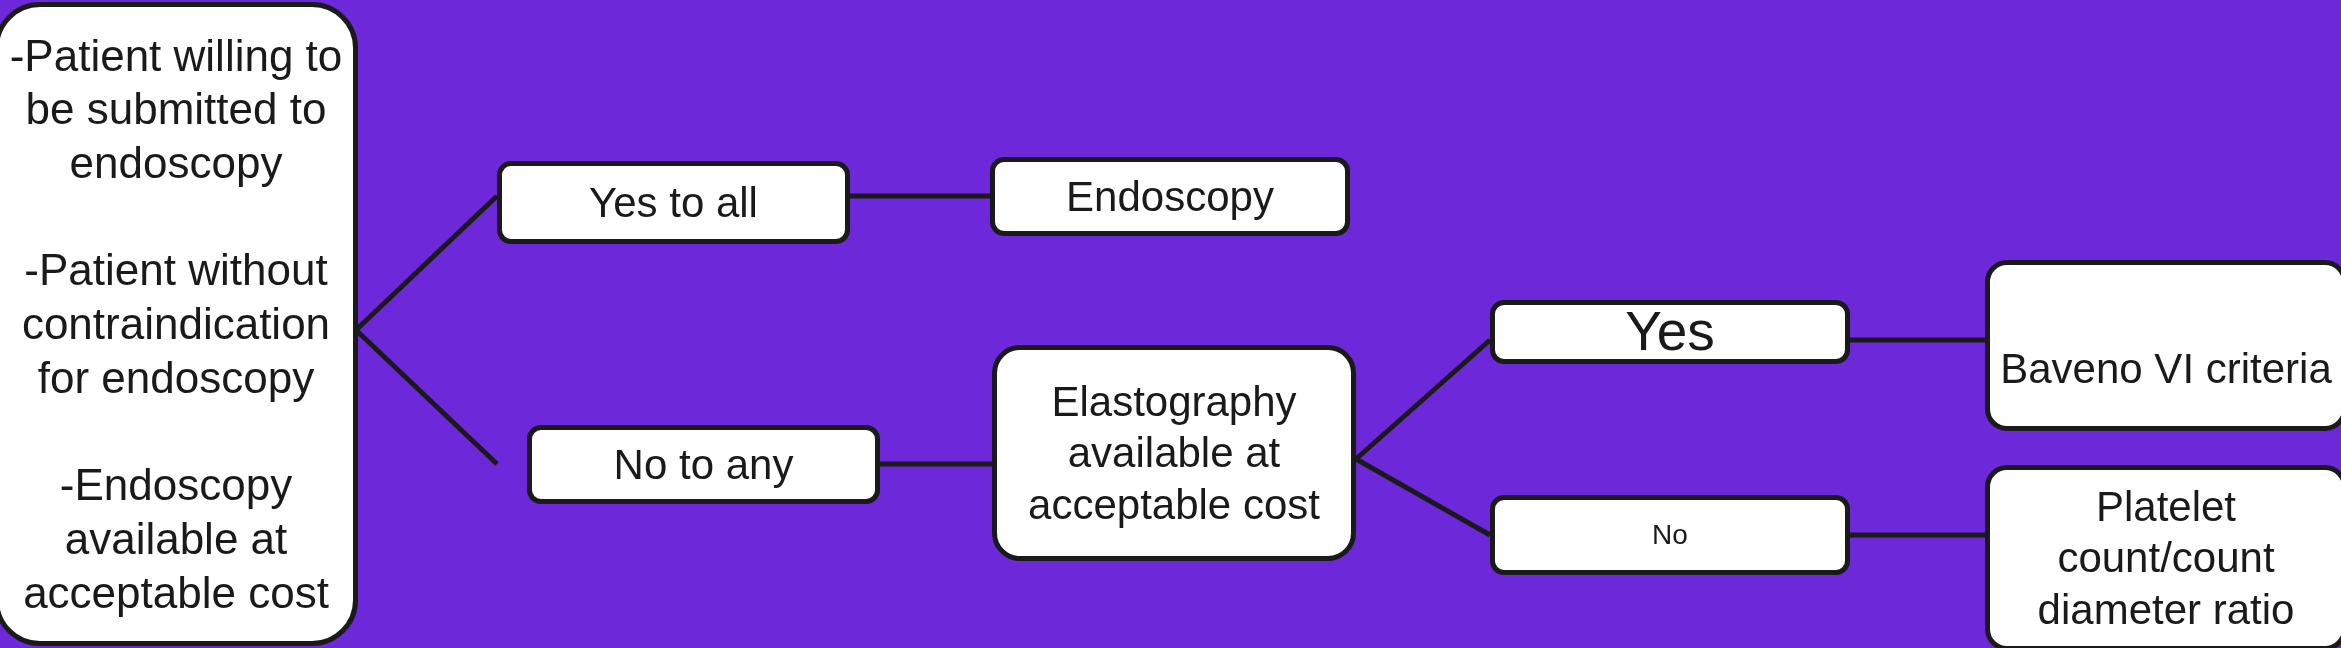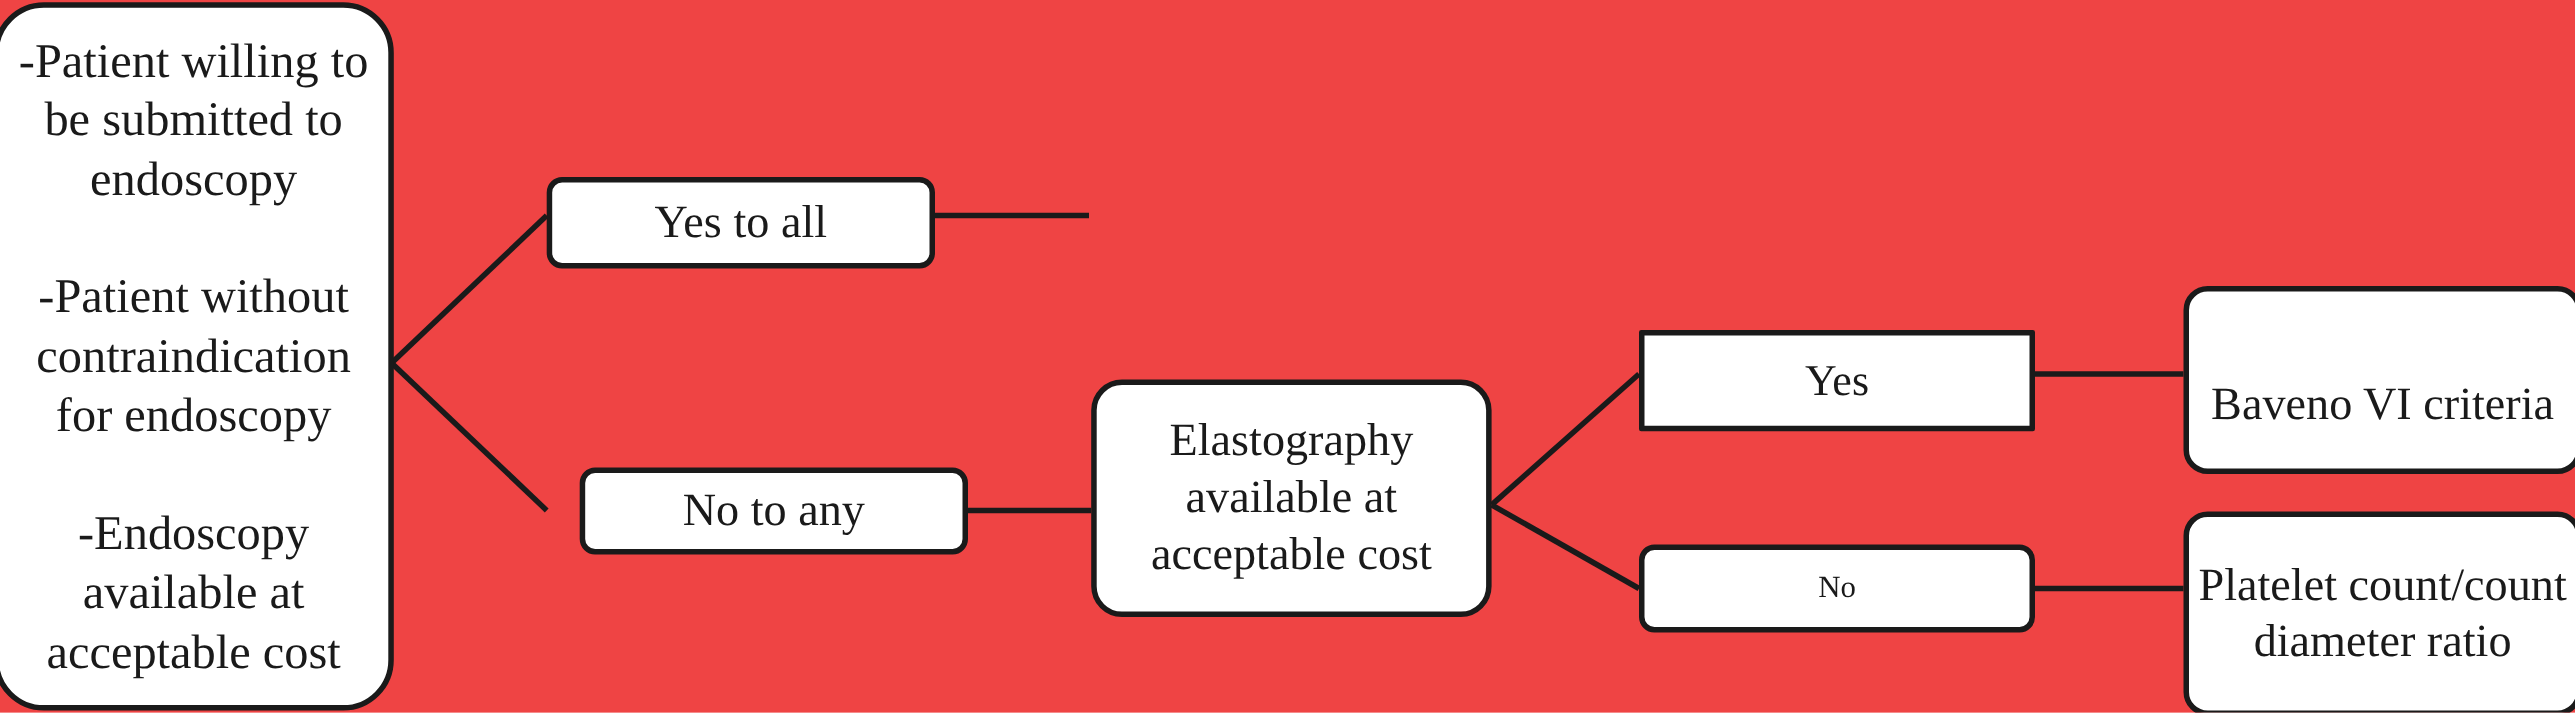--- a/index.html
+++ b/index.html
@@ -4,23 +4,23 @@
 <style>
   html, body {
     margin: 0;
     padding: 0;
     background: #ffffff;
   }
   #canvas {
     position: relative;
     width: 2341px;
     height: 648px;
-    background: #ef4444;
+    background: #6d28d9;
     overflow: hidden;
-    font-family: Liberation Serif, serif;
+    font-family: Liberation Sans, sans-serif;
   }
   #edges {
     position: absolute;
     left: 0;
     top: 0;
     width: 2341px;
     height: 648px;
     pointer-events: none;
   }
   .node {
@@ -76,23 +76,23 @@
 
   #node-elastography {
     left: 992px; top: 345px;
     width: 364px; height: 216px;
     border-radius: 28px;
     font-size: 42px;
   }
 
   #node-yes {
     left: 1490px; top: 300px;
-    width: 360px; height: 92px;
-    border-radius: 2px;
-    font-size: 40px;
+    width: 360px; height: 64px;
+    border-radius: 14px;
+    font-size: 55px;
   }
 
   #node-no {
     left: 1490px; top: 495px;
     width: 360px; height: 80px;
     border-radius: 14px;
     font-size: 28px;
   }
 
   #node-baveno {
@@ -141,20 +141,23 @@
 
 -Patient without contraindication for endoscopy
 
 -Endoscopy available at acceptable cost</span>
   </div>
 
   <div class="node" id="node-yes-to-all">
     <span class="label">Yes to all</span>
   </div>
 
+  <div class="node" id="node-endoscopy">
+    <span class="label">Endoscopy</span>
+  </div>
 
   <div class="node" id="node-no-to-any">
     <span class="label">No to any</span>
   </div>
 
   <div class="node" id="node-elastography">
     <span class="label">Elastography available at acceptable cost</span>
   </div>
 
   <div class="node" id="node-yes">

